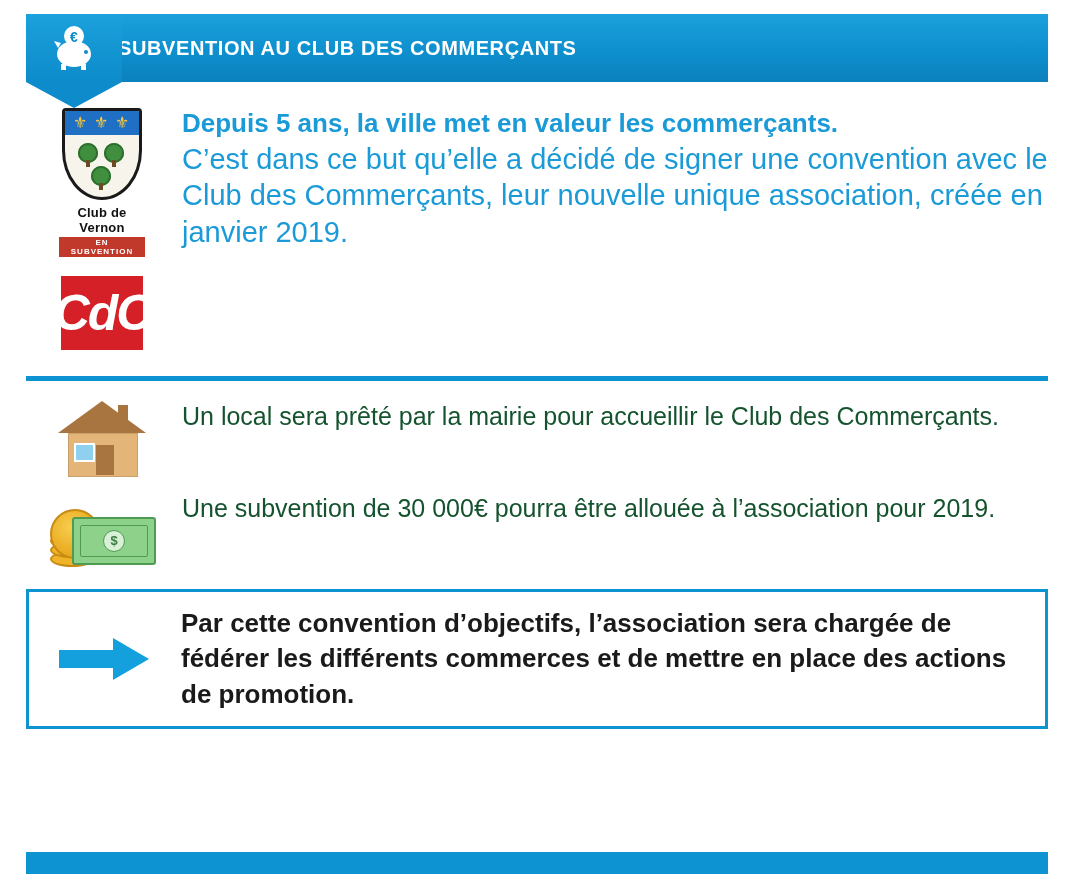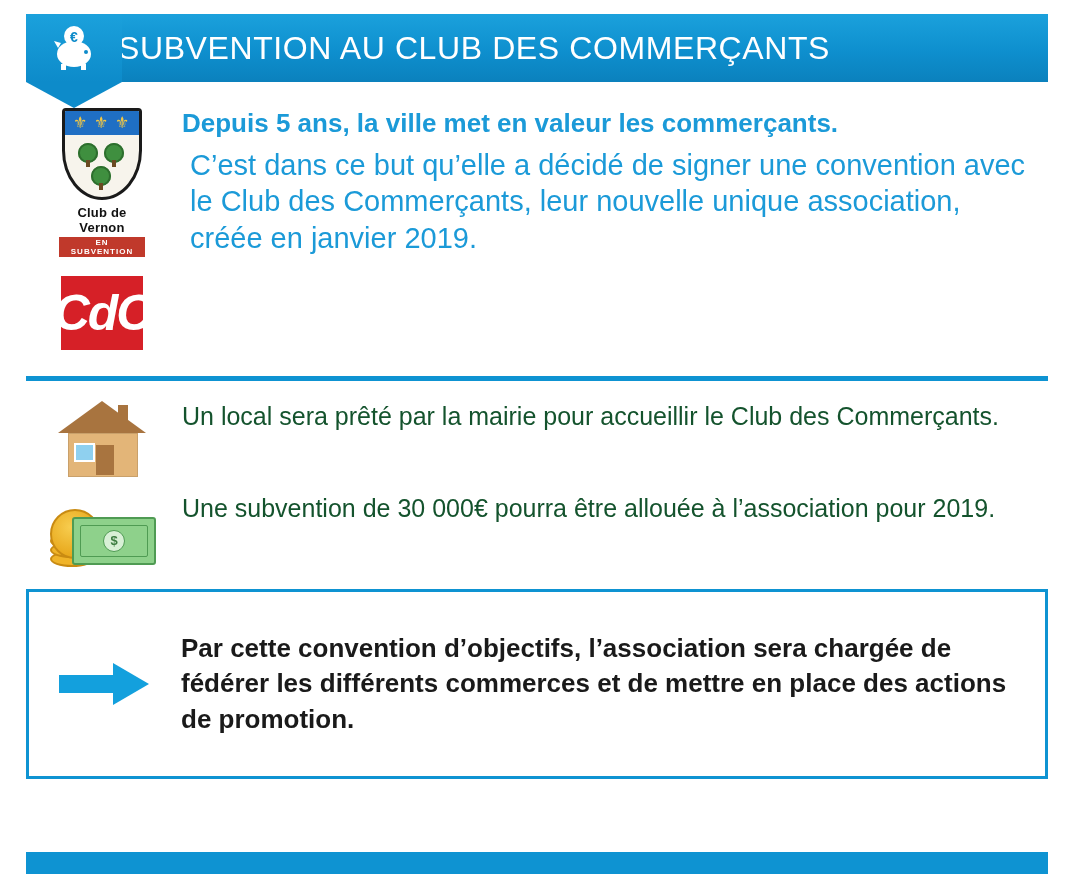--- a/index.html
+++ b/index.html
@@ -26,22 +26,22 @@
     left: 62px;
     top: 0;
     right: 0;
     height: 68px;
     background: linear-gradient(180deg, #1ba1dc 0%, #0e8fce 55%, #0b81bd 100%);
     display: flex;
     align-items: center;
   }
   .header-title {
     color: #ffffff;
-    font-size: 32px;
-    font-weight: normal;
+    font-size: 20px;
+    font-weight: bold;
     letter-spacing: 0.6px;
     padding-left: 30px;
     white-space: nowrap;
   }
   .header-badge {
     position: absolute;
     left: 0;
     top: 0;
     width: 96px;
     height: 68px;
@@ -165,21 +165,21 @@
     color: #1b9ad8;
     font-size: 26px;
     font-weight: bold;
     line-height: 1.18;
     margin: 0 0 2px 0;
   }
   .lead-reg {
     color: #1b9ad8;
     font-size: 29px;
     line-height: 1.26;
-    margin: 8px;
+    margin: 0;
   }
 
   
   .divider {
     height: 5px;
     background: #0e93d2;
     margin: 26px 26px 0 26px;
   }
 
   
@@ -305,21 +305,21 @@
     font-size: 13px;
     font-weight: bold;
     text-align: center;
     line-height: 20px;
   }
 
   
   .callout {
     margin: 0 26px 0 26px;
     border: 3px solid #0e93d2;
-    height: 190px;
+    height: 140px;
     display: flex;
     align-items: center;
     box-sizing: border-box;
   }
   .callout-arrow {
     width: 152px;
     flex: 0 0 152px;
     display: flex;
     align-items: center;
     justify-content: center;

